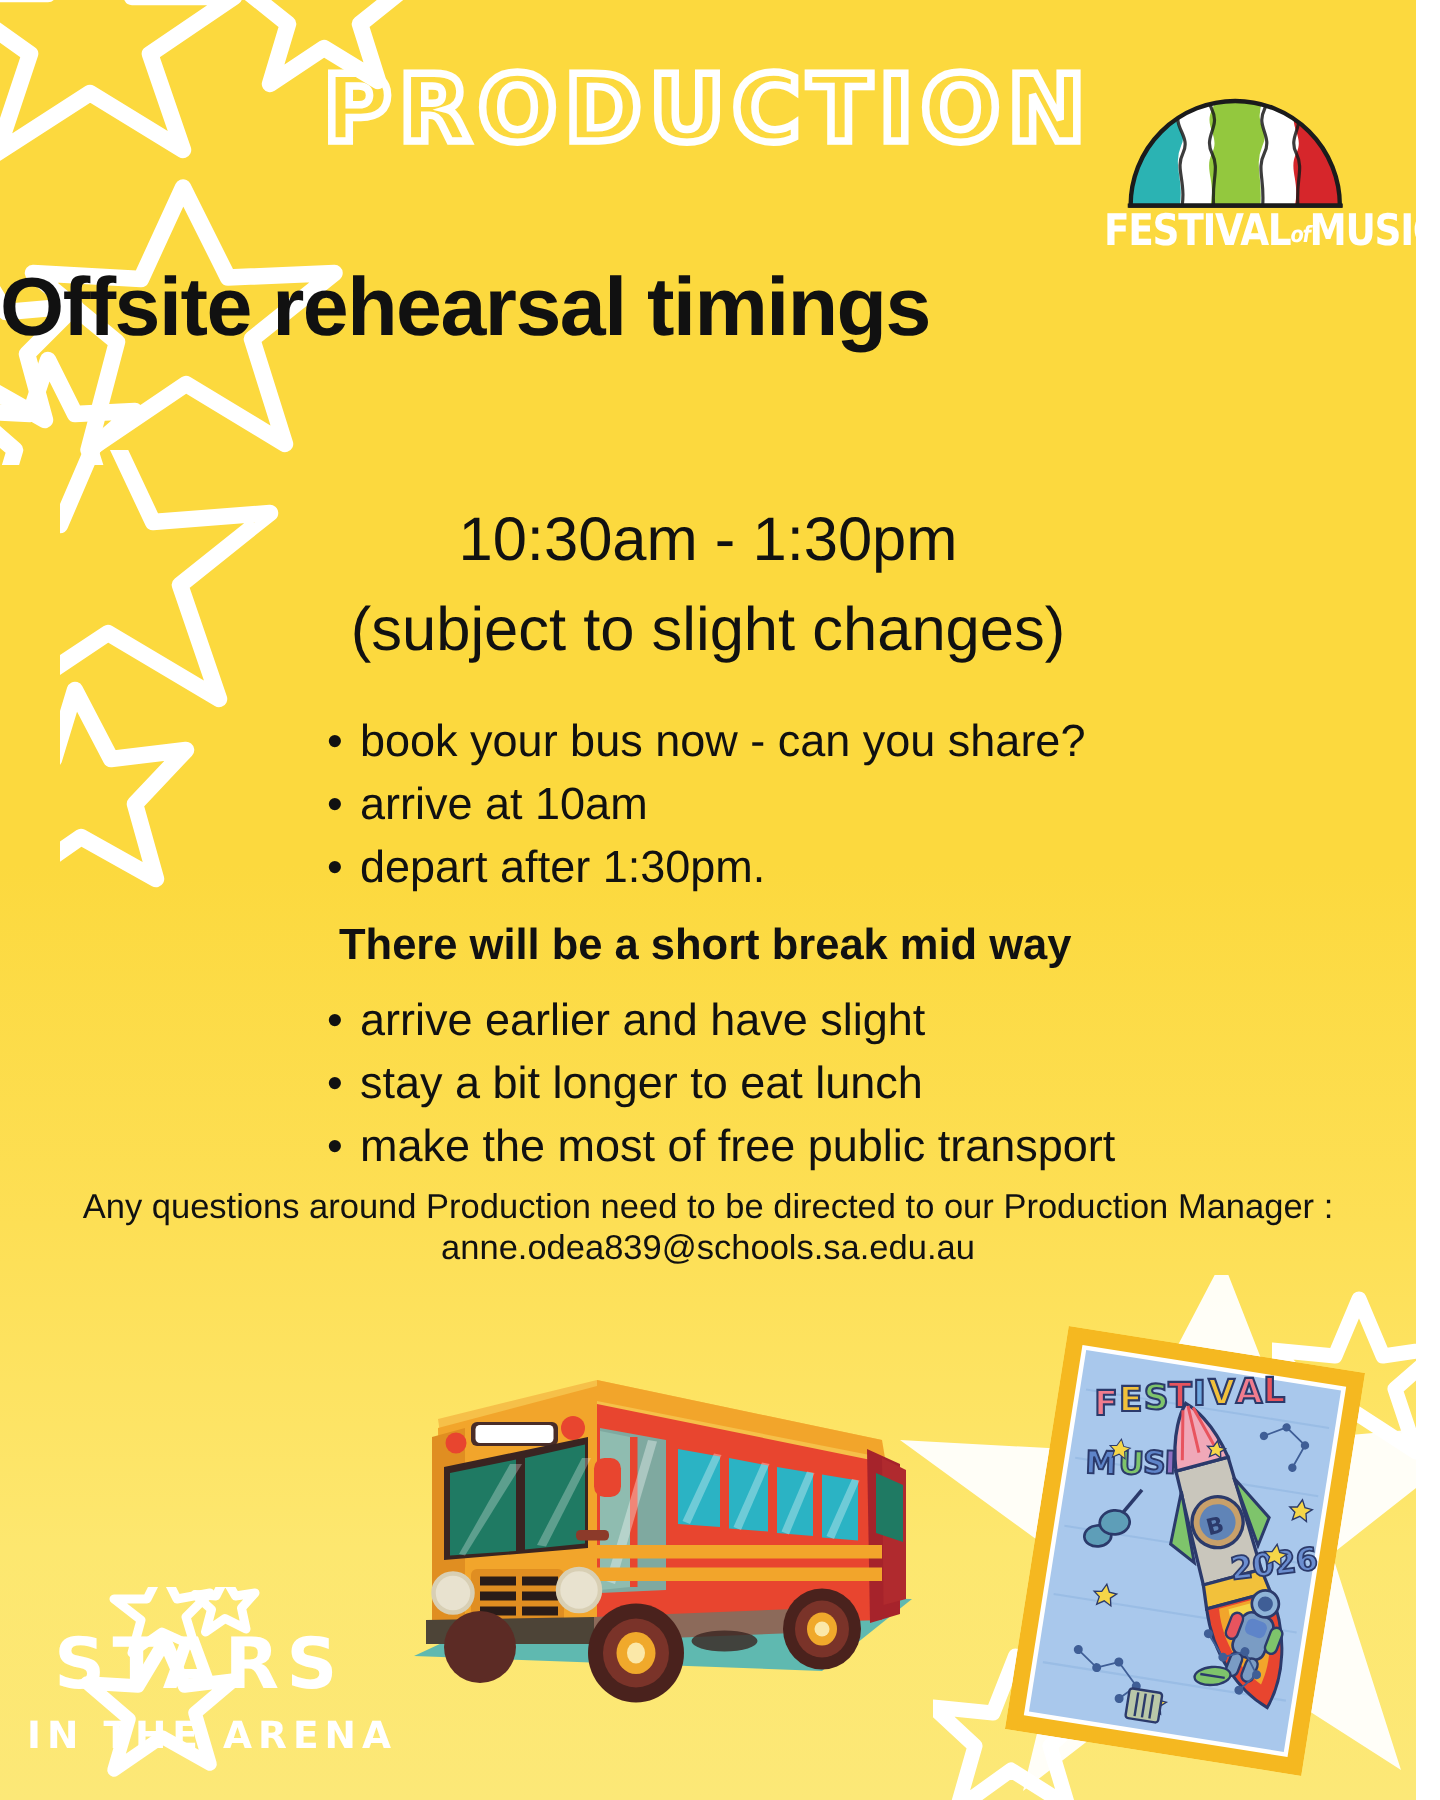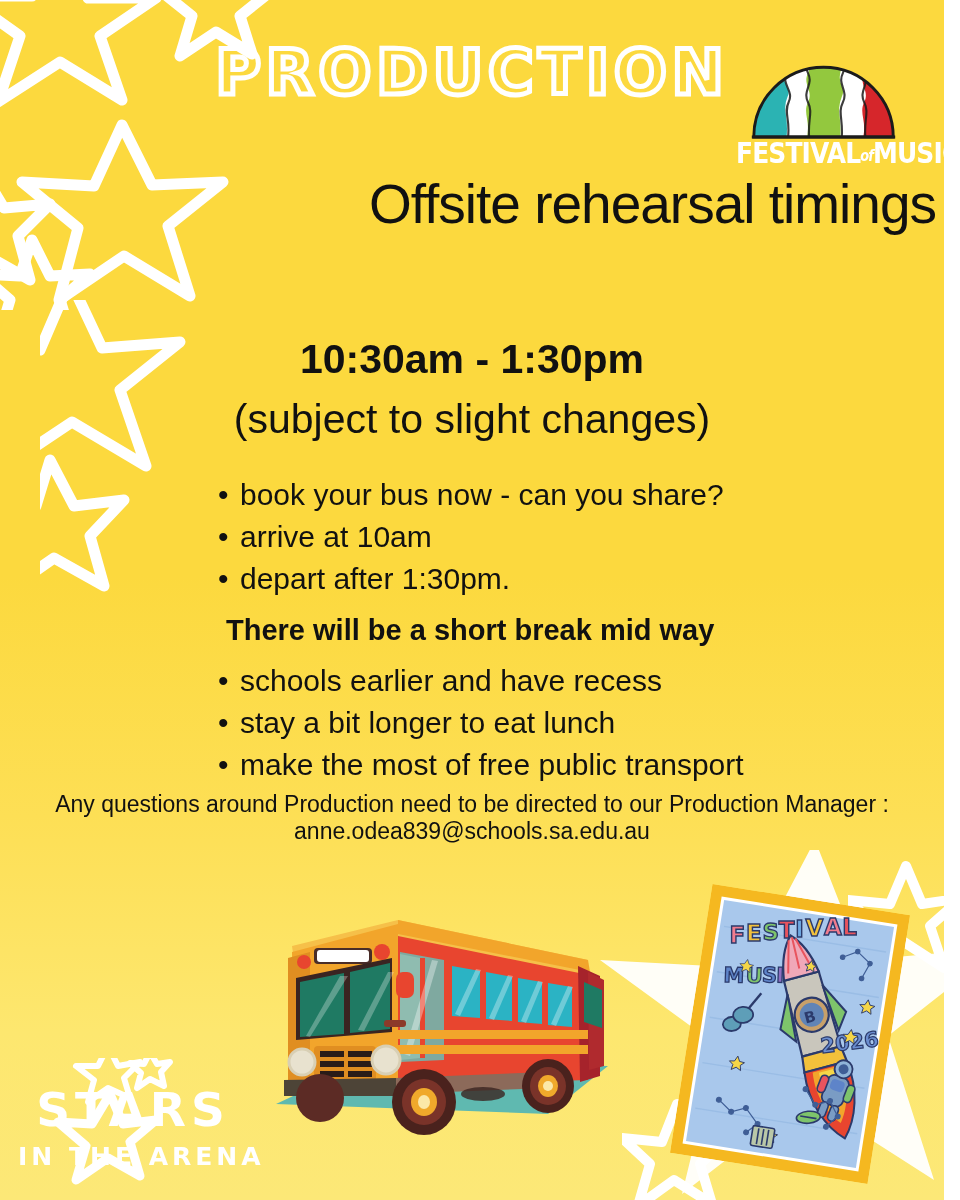--- a/index.html
+++ b/index.html
@@ -84,43 +84,43 @@
     font-size: 15px;
     font-style: italic;
     vertical-align: 2px;
   }
 
   
   .h-main {
     position: absolute;
     left: 0; right: 0;
     top: 176px;
-    text-align: right;
-    font-weight: normal;
+    text-align: left;
+    font-weight: bold;
     font-size: 55px;
     line-height: 1.05;
     letter-spacing: -1px;
     padding-right: 8px;
   }
   .h-sub {
     position: absolute;
     left: 0; right: 0;
     top: 241px;
     text-align: center;
     font-weight: normal;
     font-size: 53px;
     line-height: 1.05;
     letter-spacing: -0.5px;
   }
   .h-time {
     position: absolute;
     left: 0; right: 0;
     top: 338px;
     text-align: center;
-    font-weight: bold;
+    font-weight: normal;
     font-size: 41px;
     line-height: 1.05;
   }
   .h-note {
     position: absolute;
     left: 0; right: 0;
     top: 398px;
     text-align: center;
     font-weight: normal;
     font-size: 41px;
@@ -323,21 +323,21 @@
     <div class="bullet-row">
       <span class="bullet-dot">•</span>
       <span class="bullet-text">depart after 1:30pm.</span>
     </div>
 
     <div class="break-note">There will be a short break mid way</div>
 
     <div class="bullets-b">
       <div class="bullet-row">
         <span class="bullet-dot">•</span>
-        <span class="bullet-text">schools earlier and have recess</span>
+        <span class="bullet-text">arrive earlier and have slight</span>
       </div>
       <div class="bullet-row">
         <span class="bullet-dot">•</span>
         <span class="bullet-text">stay a bit longer to eat lunch</span>
       </div>
       <div class="bullet-row">
         <span class="bullet-dot">•</span>
         <span class="bullet-text">make the most of free public transport</span>
       </div>
     </div>

